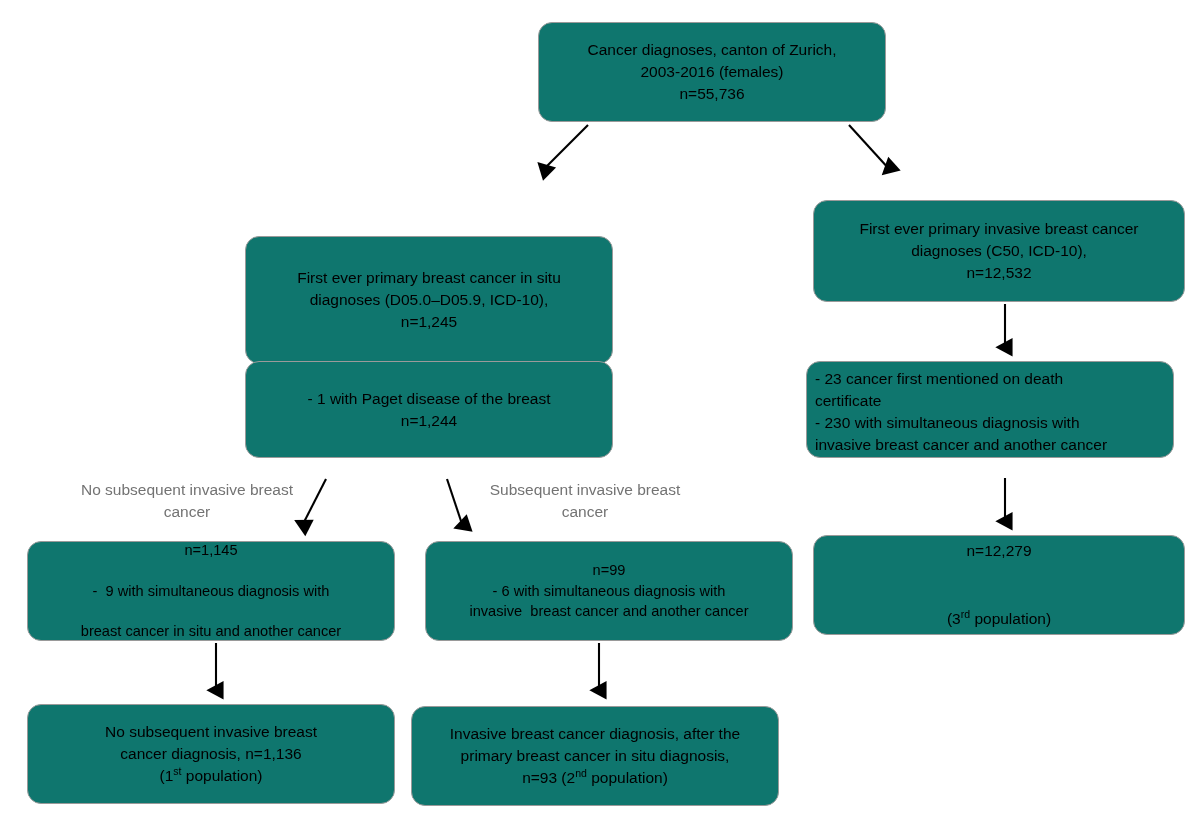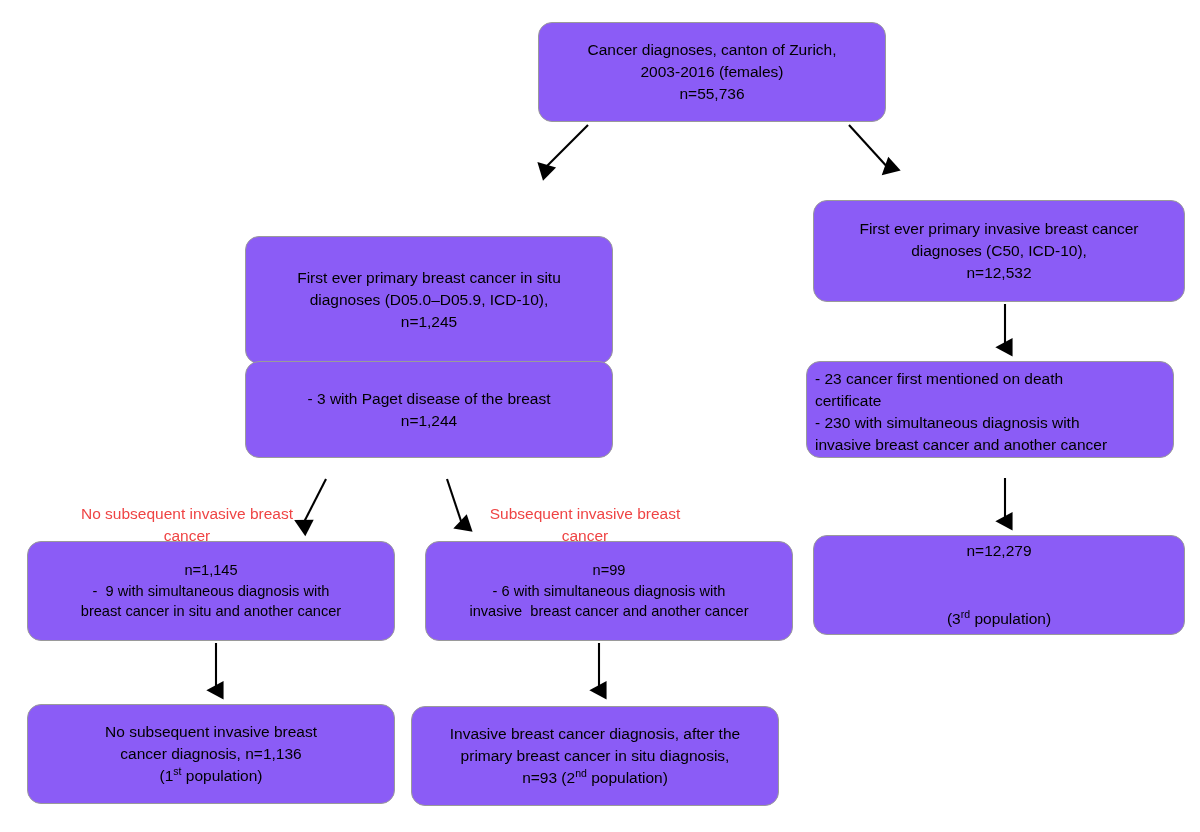--- a/index.html
+++ b/index.html
@@ -28,21 +28,21 @@
     top: 0;
     width: 1200px;
     height: 832px;
     pointer-events: none;
   }
   .node {
     position: absolute;
     box-sizing: border-box;
     border: 1px solid #9a9a9a;
     border-radius: 14px;
-    background: #8b5cf6;
+    background: #0f766e;
     display: flex;
     flex-direction: column;
     justify-content: center;
     align-items: center;
     text-align: center;
     font-size: 15.5px;
     line-height: 1.42;
     padding: 4px 8px;
   }
   .node.left-align {
@@ -56,22 +56,21 @@
     white-space: nowrap;
   }
   .node .line {
     display: block;
   }
   .label {
     position: absolute;
     font-size: 15.5px;
     line-height: 1.42;
     text-align: center;
-    color: #ef4444;
-    margin-top: 24px;
+    color: #737373;
   }
   sup {
     font-size: 0.68em;
     vertical-align: super;
     line-height: 0;
   }
   .nbsp-pad {
     white-space: pre;
   }
 </style>
@@ -118,42 +117,42 @@
     <span class="line">n=1,245</span>
   </div>
 
   <div class="node" style="left:813px; top:200px; width:372px; height:102px;">
     <span class="line">First ever primary invasive breast cancer</span>
     <span class="line">diagnoses (C50, ICD-10),</span>
     <span class="line">n=12,532</span>
   </div>
 
   <div class="node" style="left:245px; top:361px; width:368px; height:97px;">
-    <span class="line">- 3 with Paget disease of the breast</span>
+    <span class="line">- 1 with Paget disease of the breast</span>
     <span class="line">n=1,244</span>
   </div>
 
   <div class="node left-align" style="left:806px; top:361px; width:368px; height:97px;">
     <span class="line">- 23 cancer first mentioned on death</span>
     <span class="line">certificate</span>
     <span class="line">- 230 with simultaneous diagnosis with</span>
     <span class="line nbsp-pad"> invasive breast cancer and another cancer</span>
   </div>
 
   <div class="label" style="left:72px; top:479px; width:230px;">
     <span class="line">No subsequent invasive</span>
     <span class="line">breast cancer</span>
   </div>
 
   <div class="label" style="left:480px; top:479px; width:210px;">
     <span class="line">Subsequent invasive</span>
     <span class="line">breast cancer</span>
   </div>
 
-  <div class="node" style="left:27px; top:541px; width:368px; height:100px; font-size:14.6px;">
+  <div class="node" style="left:27px; top:541px; width:368px; height:100px; font-size:14.6px;gap:20px;">
     <span class="line">n=1,145</span>
     <span class="line nbsp-pad">-  9 with simultaneous diagnosis with</span>
     <span class="line">breast cancer in situ and another cancer</span>
   </div>
 
   <div class="node" style="left:425px; top:541px; width:368px; height:100px; font-size:14.6px;">
     <span class="line">n=99</span>
     <span class="line">- 6 with simultaneous diagnosis with</span>
     <span class="line nbsp-pad">invasive  breast cancer and another cancer</span>
   </div>

